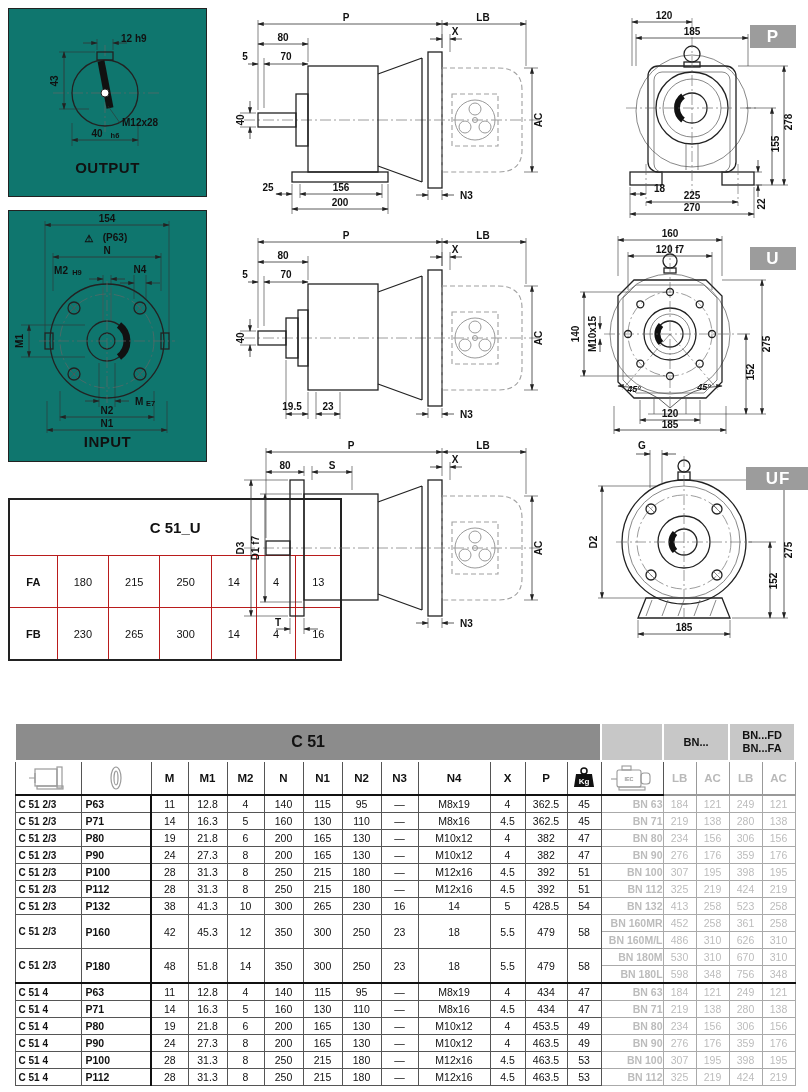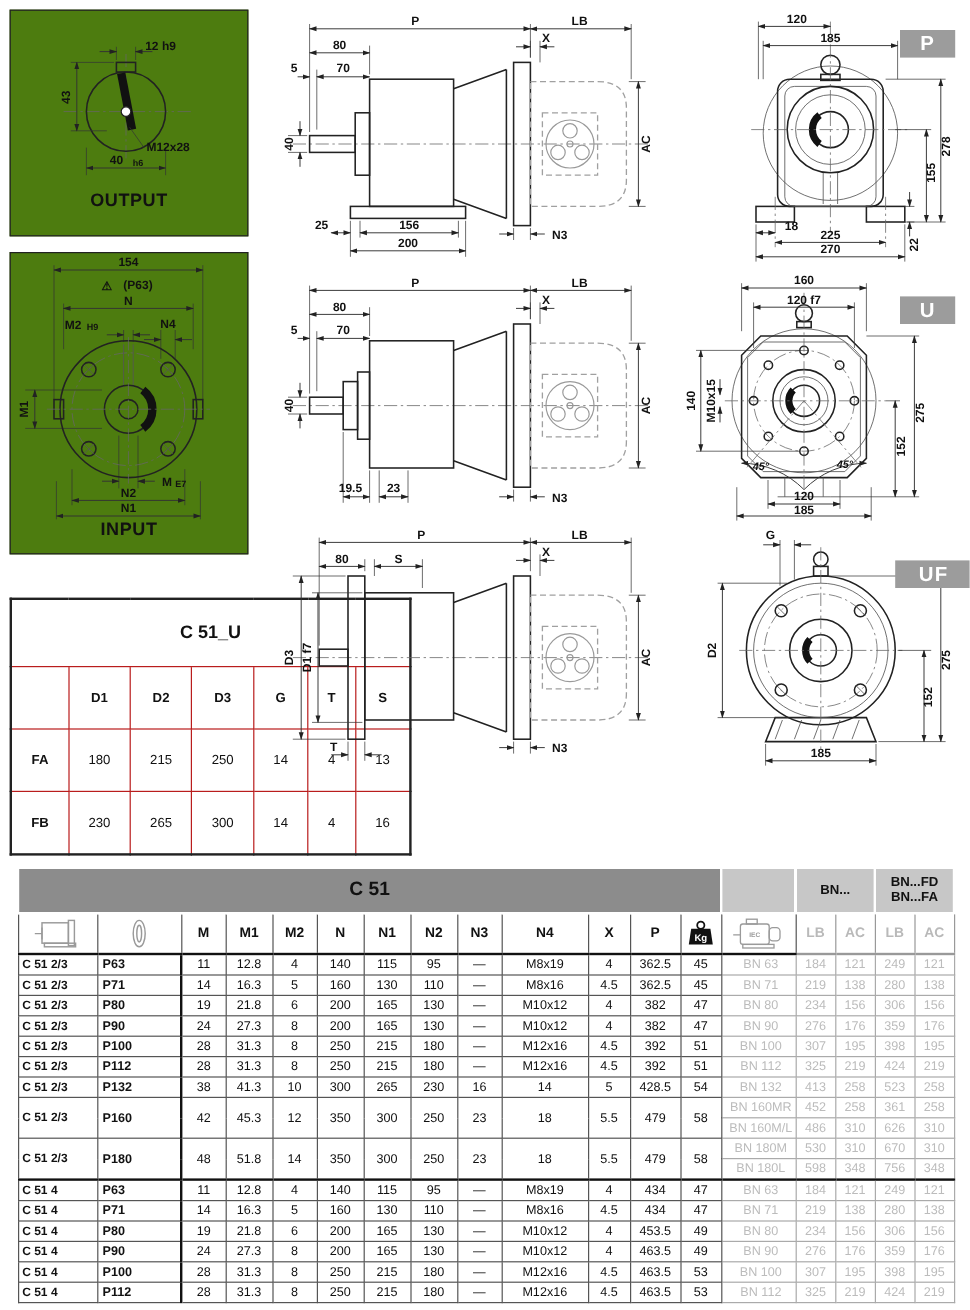--- a/index.html
+++ b/index.html
@@ -1,18 +1,18 @@
 <!DOCTYPE html>
 <html><head>
 <meta charset="utf-8">
 <style>
 body{margin:0;background:#fff}
 .page{position:relative;width:808px;height:1092px;background:#fff;font-family:"Liberation Sans",sans-serif;overflow:hidden}
 .abs{position:absolute}
-.box{position:absolute;border:1.5px solid #222;background:#4d7c0f}
+.box{position:absolute;border:1.5px solid #222;background:#0f766e}
 .draw-title{text-align:center;font-weight:bold;font-size:15px;color:#111;letter-spacing:.5px}
 .badge{position:absolute;width:46px;height:23px;background:#9c9c9c;color:#fff;font-weight:bold;font-size:17px;text-align:center;line-height:23px;letter-spacing:1px;font-family:"Liberation Sans",sans-serif}
 svg text{font-family:"Liberation Sans",sans-serif;font-size:10px;font-weight:bold;fill:#111}
 svg text.sm{font-size:7.5px}
 svg text.it{font-style:italic;font-size:9px}
 .ln{fill:none;stroke:#222;stroke-width:1.3}
 .lnt{fill:none;stroke:#555;stroke-width:.7}
 .cl{fill:none;stroke:#666;stroke-width:.65;stroke-dasharray:11 3 2 3}
 .ext{stroke:#333;stroke-width:.6}
 .dim{fill:none;stroke:#333;stroke-width:.8}
@@ -27,21 +27,21 @@
 
 .main{position:absolute;left:14px;top:722px;width:780px;border-collapse:collapse;table-layout:fixed;background:#fff;border:1.5px solid #444}
 .main th,.main td{padding:0;overflow:hidden;white-space:nowrap;color:#111}
 .band-dark{background:#8c8c8c;color:#fff;font-size:16px;font-weight:bold;height:36px;border:2px solid #fff}
 .band-light{background:#c7c7c7;color:#fff;font-size:11px;font-weight:bold;line-height:1.15;border:2px solid #fff}
 .cols th{border:1px solid #555;border-bottom:2px solid #111;height:32px;font-size:11.5px;font-weight:bold;background:#fff;text-align:center}
 .cols th.subh{color:#b9b9b9;border-color:#999;border-bottom:2px solid #999}
 .main tbody td{border:1px solid #555;height:16px;font-size:10.5px;text-align:center;font-weight:normal}
 .main tbody td.mod{font-weight:bold;text-align:left;padding-left:3px;font-size:10px}
 .main tbody td.siz{font-weight:bold;text-align:left;padding-left:4px;border-right:2px solid #111}
-.main tbody td.bnn{color:#bcbcbc;font-weight:normal;text-align:center;padding-left:4px;border-color:#aaa}
+.main tbody td.bnn{color:#bcbcbc;font-weight:bold;text-align:right;padding-left:4px;border-color:#aaa}
 .main tbody td.bnv{color:#bcbcbc;border-color:#aaa}
 .main tbody tr.grp td{border-top:2.5px solid #111}
 .icell svg{vertical-align:middle}
 </style>
 </head>
 <body>
 
 <div class="page">
 
   <div class="box" style="left:8px;top:8px;width:197px;height:187px">
@@ -160,29 +160,20 @@
       <text x="98" y="216" text-anchor="middle">N1</text>
     </svg>
     <div class="draw-title">INPUT</div>
   </div>
 
   <table class="c51u">
     <tbody>
         <tr>
           <th class="ttl" colspan="7">C 51_U</th>
         </tr>
-    <tr>
-      <th style="width:30px"></th>
-      <th>D1</th>
-      <th>D2</th>
-      <th>D3</th>
-      <th>G</th>
-      <th>T</th>
-      <th>S</th>
-    </tr>
     <tr>
       <th>FA</th>
       <td>180</td>
       <td>215</td>
       <td>250</td>
       <td>14</td>
       <td>4</td>
       <td>13</td>
     </tr>
     <tr>

